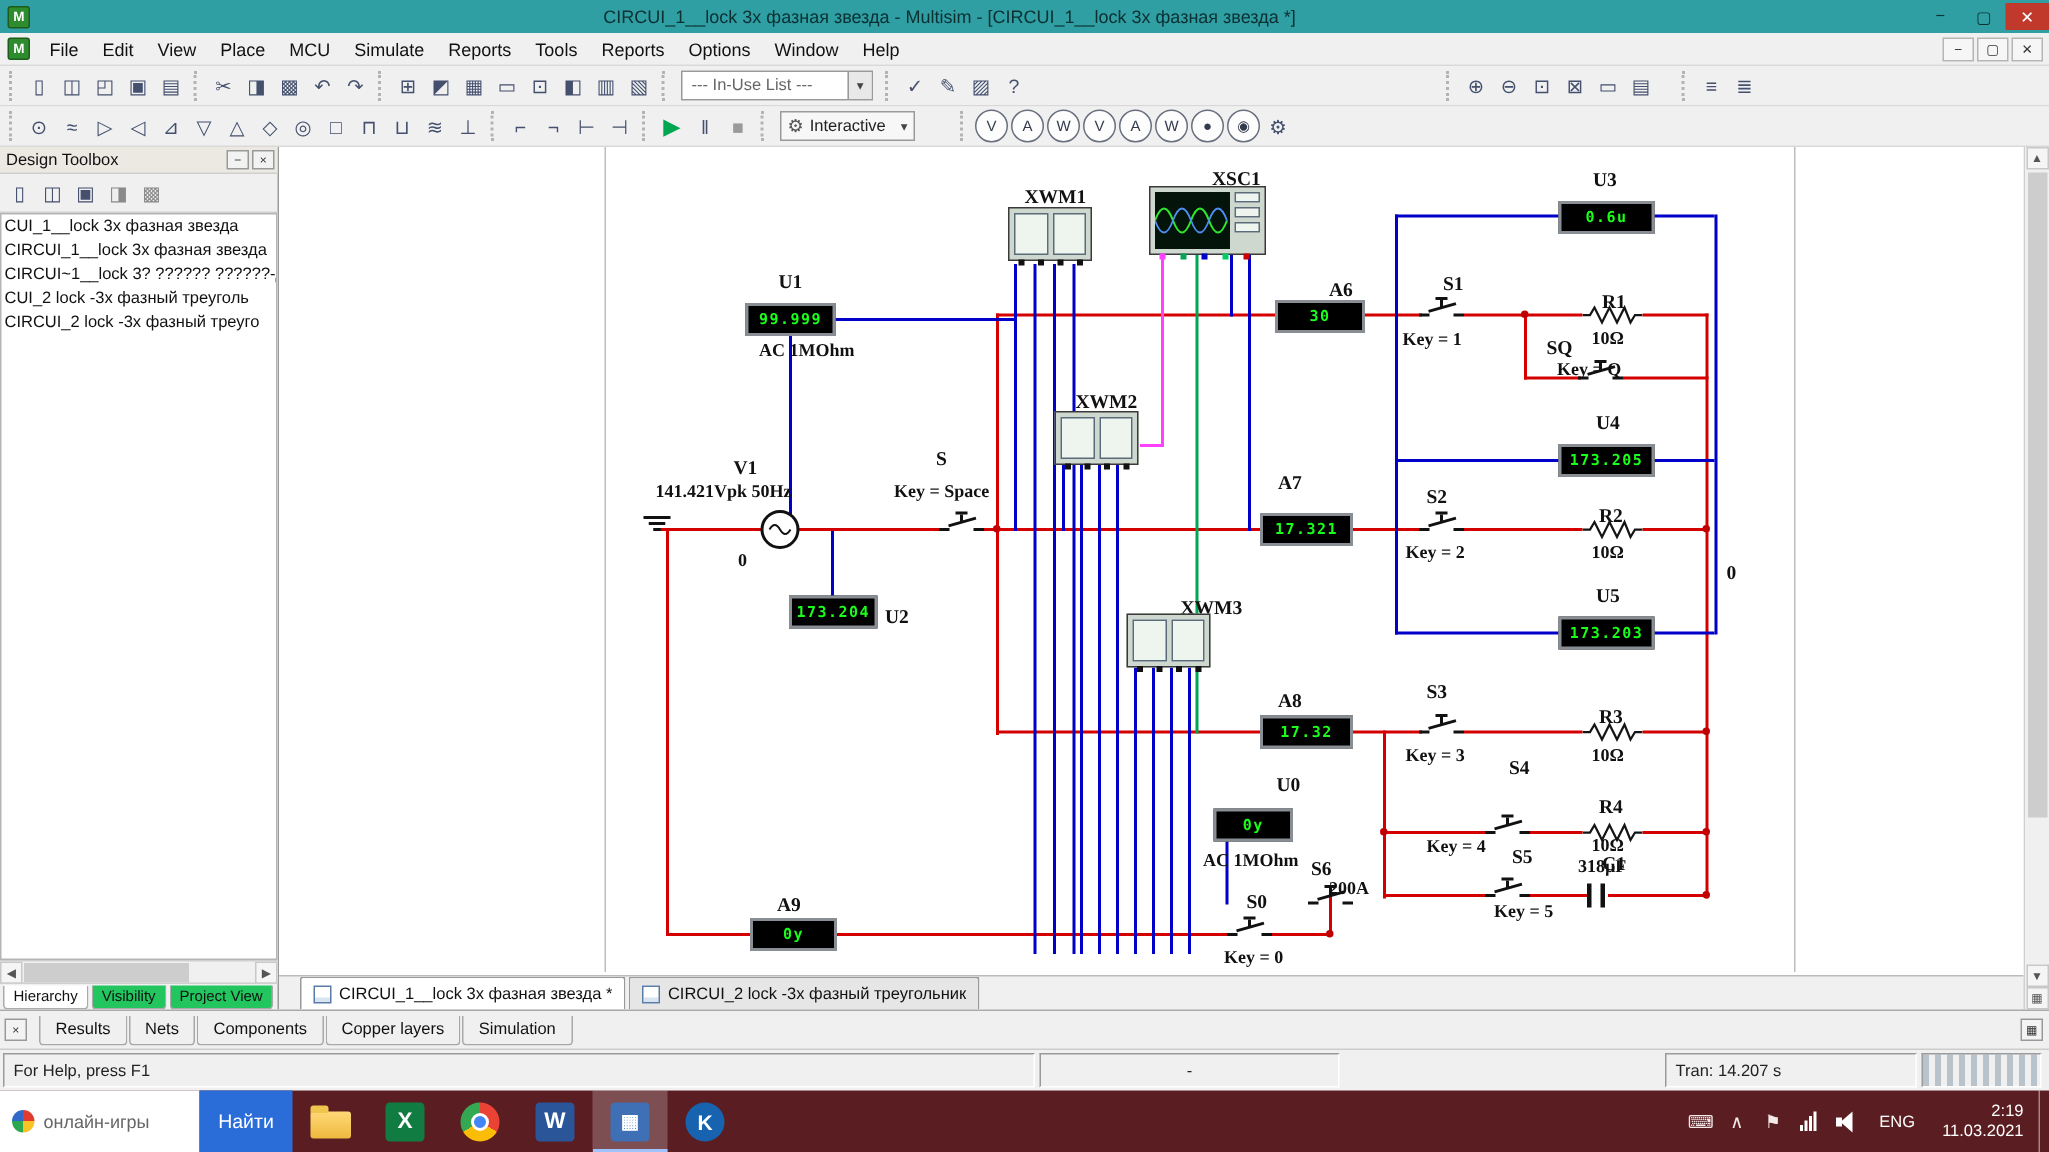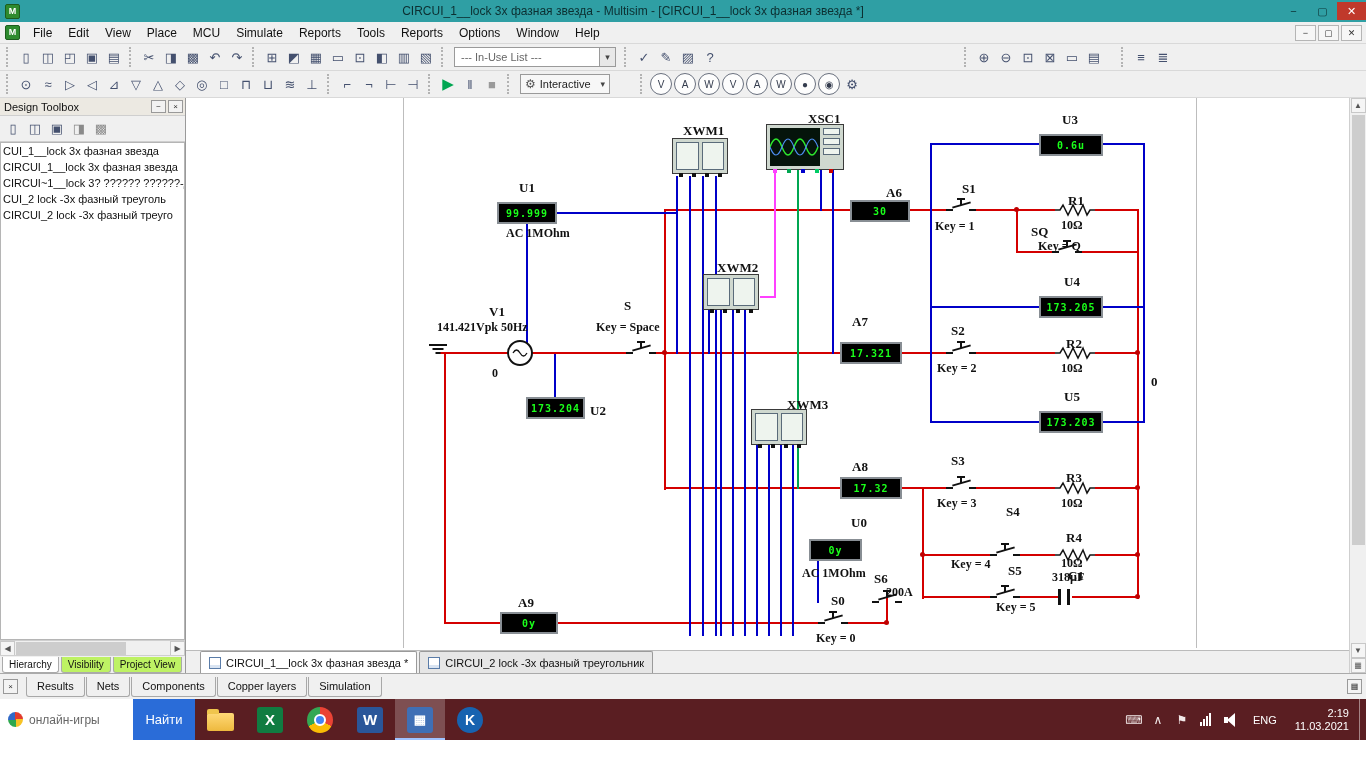--- a/index.html
+++ b/index.html
@@ -18,21 +18,21 @@
   .menu-item{padding:2px 8px;font-size:12px}
   .mdi{margin-left:auto;display:flex;margin-right:4px}
   .mdib{width:21px;height:16px;border:1px solid #b5b5b5;background:#f6f6f6;font-size:9px;display:flex;align-items:center;justify-content:center;margin-left:2px;color:#333}
 
   
   .tbar{height:27px;background:#f0f0f0;border-bottom:1px solid #d9d9d9;display:flex;align-items:center;padding:0 2px;flex:0 0 auto;white-space:nowrap}
   .grip{width:5px;height:20px;border-left:2px dotted #b3b3b3;margin:0 4px;flex:0 0 auto}
   .tbtn{width:22px;height:22px;display:flex;align-items:center;justify-content:center;color:#44506e;font-size:13px;flex:0 0 auto}
   .tbtn.gray{color:#8a8a8a}
   .dd{height:20px;background:#fff;border:1px solid #9a9a9a;display:flex;align-items:center;font-size:11px;color:#666;margin:0 4px;flex:0 0 auto}
-  .dd .txt{padding:0 6px;width:144px;overflow:hidden}
+  .dd .txt{padding:0 6px;width:110px;overflow:hidden}
   .dd .arr{width:16px;height:100%;border-left:1px solid #9a9a9a;display:flex;align-items:center;justify-content:center;font-size:9px;color:#444;background:#e8e8e8}
   .play{color:var(--c-run,#00a651);font-size:15px}
   .stopg{color:#9a9a9a}
   .interactive-dd{height:20px;border:1px solid #9a9a9a;background:#f7f7f7;display:flex;align-items:center;margin:0 4px;padding:0 4px;flex:0 0 auto}
   .interactive-dd .wr{font-size:12px;color:#555;margin-right:4px}
   .interactive-dd .lb{font-size:11px;color:#222;margin-right:10px}
   .interactive-dd .ar{font-size:9px;color:#444}
   .circ{width:22px;height:22px;border-radius:50%;border:1px solid #69707e;color:#333b4d;font-size:10px;display:flex;align-items:center;justify-content:center;margin:0 1px;background:#fdfdfd;flex:0 0 auto}
 
   
@@ -42,21 +42,21 @@
   .tb-head .sp{flex:1}
   .tb-headbtn{width:15px;height:13px;border:1px solid #999;background:#f2f2f2;font-size:8px;line-height:11px;text-align:center;margin-left:2px;color:#333}
   .tb-tbar{height:26px;display:flex;align-items:center;border-bottom:1px solid #cfcfcf;padding-left:2px}
   .tb-list{flex:1;background:#fff;border:1px solid #b5b5b5;font-size:11px;overflow:hidden}
   .tb-item{height:16px;line-height:16px;white-space:nowrap;padding-left:2px}
   .tb-hscroll{height:15px;display:flex;align-items:center;background:#f0f0f0;border-top:1px solid #cfcfcf}
   .sb-btn{width:15px;height:15px;font-size:8px;text-align:center;line-height:14px;color:#555;border:1px solid #c8c8c8;background:#f5f5f5;flex:0 0 auto}
   .sb-thumb-h{width:110px;height:13px;background:#cdcdcd;margin-left:1px}
   .sb-sp{flex:1}
   .tb-tabs{height:18px;display:flex;border-top:1px solid #cfcfcf;font-size:10px;align-items:flex-end;padding-left:2px}
-  .tb-tab{padding:0 6px;line-height:15px;border:1px solid #aaa;background:#bef264;margin-right:2px;border-radius:0 0 3px 3px;border-top:none}
+  .tb-tab{padding:0 6px;line-height:15px;border:1px solid #aaa;background:#22c55e;margin-right:2px;border-radius:0 0 3px 3px;border-top:none}
   .tb-tab.active{background:#fff}
 
   .centercol{flex:1;display:flex;flex-direction:column;min-width:0}
   .canvas{position:relative;height:616px;background:#fff;overflow:hidden}
   .pageline{position:absolute;background:#bdbdbd;width:1px;height:550px;top:0}
 
   .doctabs{height:25px;background:#f0f0f0;border-top:1px solid #bbb;display:flex;align-items:flex-end;padding-left:14px}
   .dtab{height:22px;display:flex;align-items:center;padding:0 8px;border:1px solid #9a9a9a;border-bottom:none;background:#e6e6e6;font-size:11px;margin-right:2px;border-radius:2px 2px 0 0;white-space:nowrap}
   .dtab.active{background:#fff}
   .dtab .ico{width:12px;height:12px;margin-right:5px;background:#fff;border:1px solid #5a7ca8;box-shadow:inset 0 -3px 0 #d9e4f2}
@@ -648,20 +648,33 @@
     <div class="bb-tabs">
       <span class="bb-tab">Results</span>
       <span class="bb-tab">Nets</span>
       <span class="bb-tab">Components</span>
       <span class="bb-tab">Copper layers</span>
       <span class="bb-tab">Simulation</span>
     </div>
     <span class="bb-close bb-right">▦</span>
   </div>
 
+  <div class="statusbar">
+    <div class="seg help">
+        <span>For Help, press F1</span>
+      </div>
+    <div class="seg mid">
+        <span>-</span>
+      </div>
+    <div class="seg spacer"></div>
+    <div class="seg tran">
+        <span>Tran: 14.207 s</span>
+      </div>
+    <div class="seg stripes"></div>
+  </div>
 
   <div class="taskbar">
     <div class="tsearch">
       <span class="logo"></span>
       <span class="q">онлайн-игры</span>
     </div>
     <div class="tfind">
         <span>Найти</span>
       </div>
     <div class="tslot">

